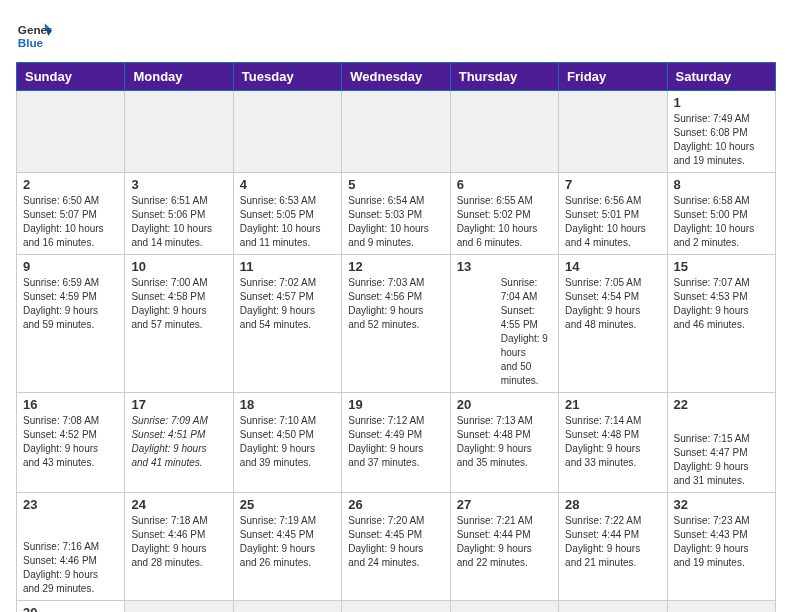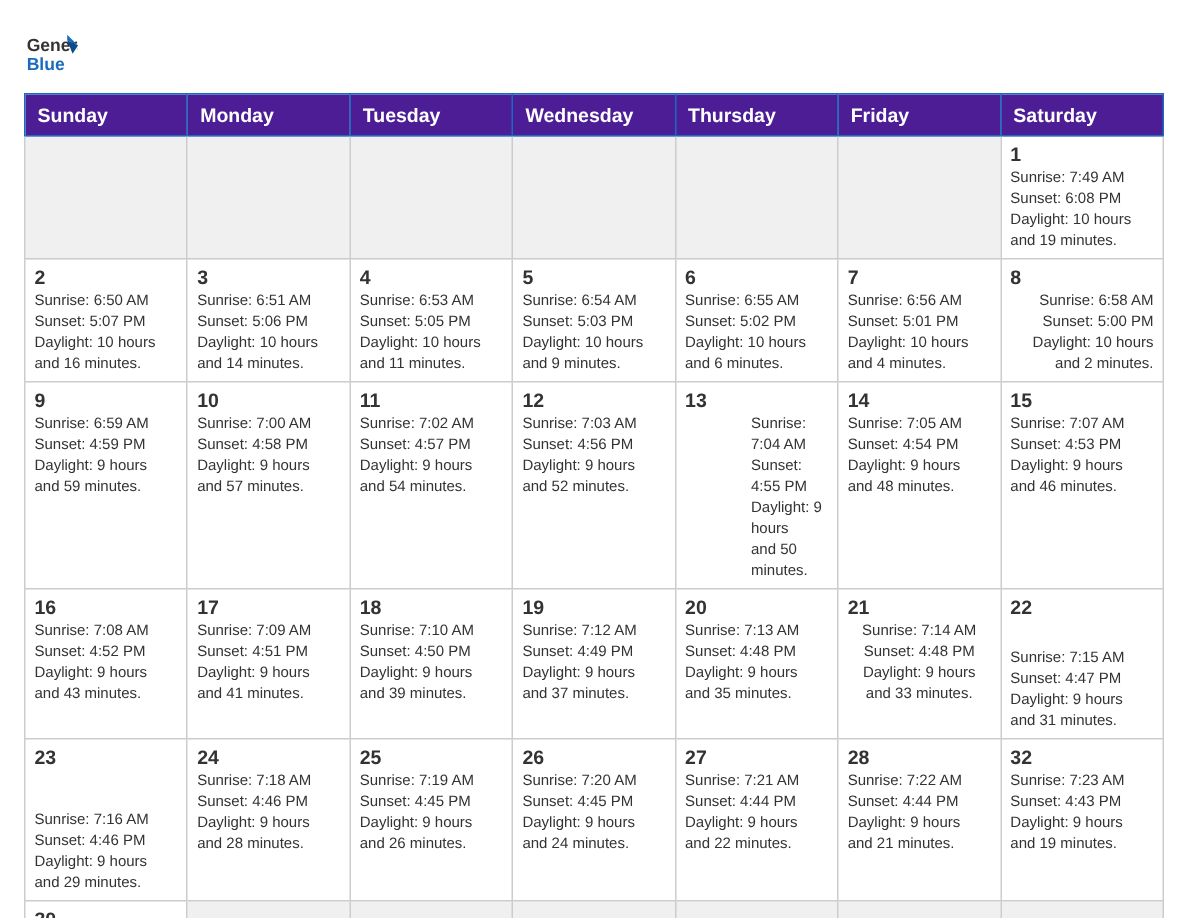--- a/index.html
+++ b/index.html
@@ -166,21 +166,21 @@
         </td>
         <td>
           <span class="day-number">7</span>
           <div class="day-info" style="white-space: pre-line;">Sunrise: 6:56 AM
 Sunset: 5:01 PM
 Daylight: 10 hours
 and 4 minutes.</div>
         </td>
         <td>
           <span class="day-number">8</span>
-          <div class="day-info" style="white-space: pre-line; text-align: right;">Sunrise: 6:58 AM
+          <div class="day-info" style="white-space: pre-line;">Sunrise: 6:58 AM
 Sunset: 5:00 PM
 Daylight: 10 hours
 and 2 minutes.</div>
         </td>
       </tr>
       <tr>
         <td>
           <span class="day-number">9</span>
           <div class="day-info" style="white-space: pre-line;">Sunrise: 6:59 AM
 Sunset: 4:59 PM
@@ -233,21 +233,21 @@
       <tr>
         <td>
           <span class="day-number">16</span>
           <div class="day-info" style="white-space: pre-line;">Sunrise: 7:08 AM
 Sunset: 4:52 PM
 Daylight: 9 hours
 and 43 minutes.</div>
         </td>
         <td>
           <span class="day-number">17</span>
-          <div class="day-info" style="white-space: pre-line;">Sunrise: 7:09 AM
+          <div class="day-info" style="white-space: pre-line; font-style: italic;">Sunrise: 7:09 AM
 Sunset: 4:51 PM
 Daylight: 9 hours
 and 41 minutes.</div>
         </td>
         <td>
           <span class="day-number">18</span>
           <div class="day-info" style="white-space: pre-line;">Sunrise: 7:10 AM
 Sunset: 4:50 PM
 Daylight: 9 hours
 and 39 minutes.</div>
@@ -261,21 +261,21 @@
         </td>
         <td>
           <span class="day-number">20</span>
           <div class="day-info" style="white-space: pre-line;">Sunrise: 7:13 AM
 Sunset: 4:48 PM
 Daylight: 9 hours
 and 35 minutes.</div>
         </td>
         <td>
           <span class="day-number">21</span>
-          <div class="day-info" style="white-space: pre-line; text-align: center;">Sunrise: 7:14 AM
+          <div class="day-info" style="white-space: pre-line;">Sunrise: 7:14 AM
 Sunset: 4:48 PM
 Daylight: 9 hours
 and 33 minutes.</div>
         </td>
         <td>
           <span class="day-number">22</span>
           <div class="day-info" style="white-space: pre-line; margin-top: 20px;">Sunrise: 7:15 AM
 Sunset: 4:47 PM
 Daylight: 9 hours
 and 31 minutes.</div>

